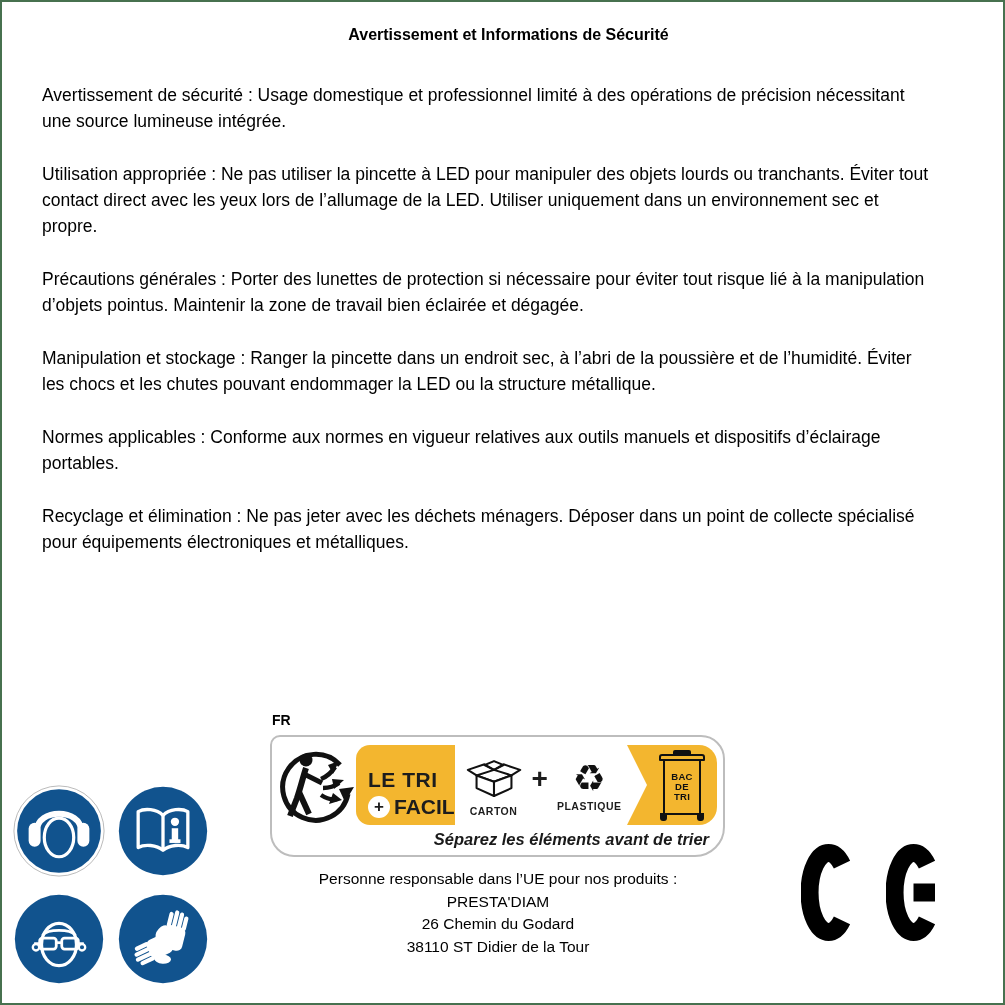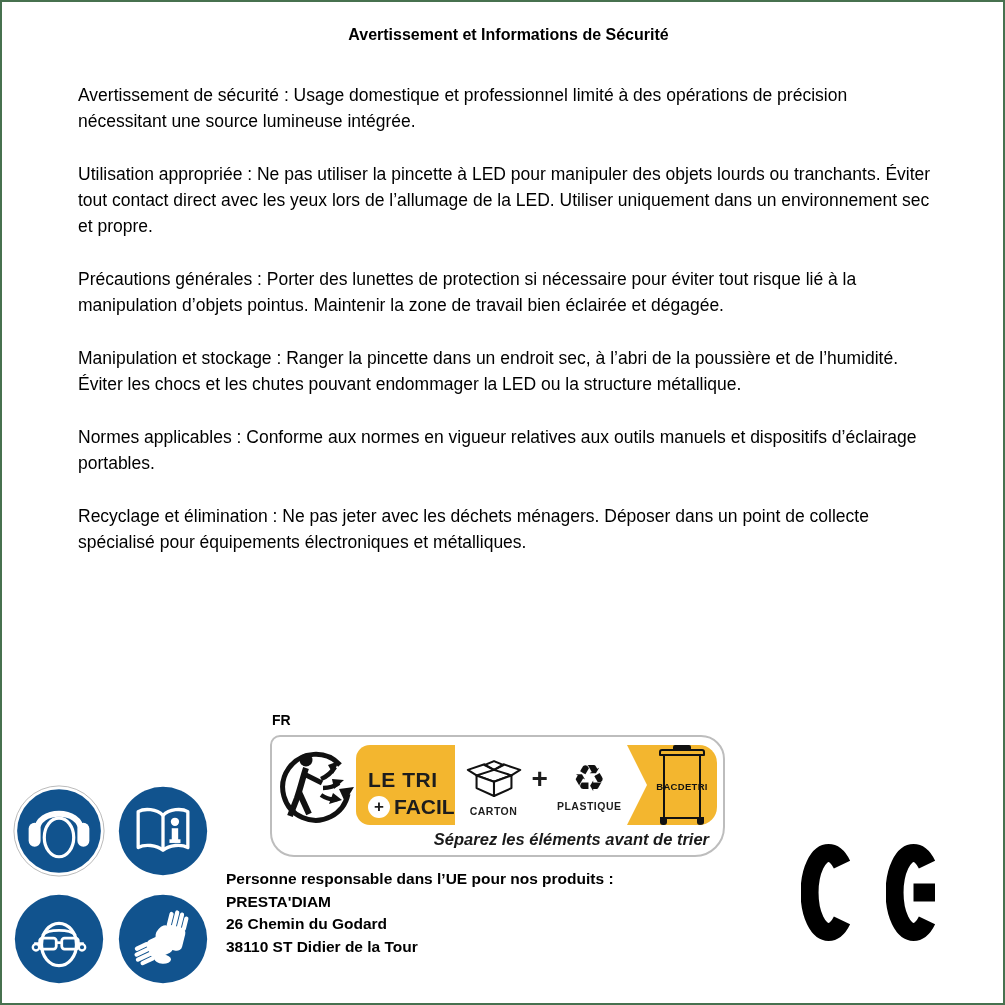--- a/index.html
+++ b/index.html
@@ -10,21 +10,21 @@
     border:2px solid #47714F;
     background:#fff;
     font-family:"Liberation Sans","DejaVu Sans",sans-serif;
     color:#000;
     overflow:hidden;
   }
   .page-title{
     margin:24px 0 38px 12px;
     font-size:16px;font-weight:bold;text-align:center;
   }
-  .body-text{padding:0 66px 0 76px;}
+  .body-text{padding:0 66px 0 40px;}
   .body-text p{
     margin:0 0 27px 0;
     font-size:17.5px;line-height:26px;font-weight:400;
   }
   .body-text p.gap{margin-top:58px;}
 
   
   .fr-tag{
     position:absolute;left:270px;top:710px;
     font-size:14px;font-weight:bold;
@@ -60,43 +60,43 @@
   }
   .material{display:flex;flex-direction:column;align-items:center;gap:1px;}
   .mat-label{font-size:10.5px;font-weight:800;letter-spacing:.5px;color:#1d1d1d;}
   .plus-sep{font-size:28px;font-weight:900;color:#1d1d1d;margin-bottom:12px;}
   .recycle-glyph{font-size:37px;line-height:40px;color:#111;}
   .bin-zone{width:70px;display:flex;align-items:center;justify-content:center;}
   .bin{display:flex;flex-direction:column;align-items:center;}
   .bin-handle{width:18px;height:4px;background:#111;border-radius:2px 2px 0 0;}
   .bin-lid{width:46px;height:7px;box-sizing:border-box;border:2.5px solid #111;border-radius:3px 3px 1px 1px;}
   .bin-body{
-    width:38px;height:63px;box-sizing:border-box;border:2.5px solid #111;border-top:none;
+    width:38px;height:54px;box-sizing:border-box;border:2.5px solid #111;border-top:none;
     border-radius:0 0 2px 2px;
-    display:flex;align-items:center;justify-content:center;
+    display:flex;flex-direction:column;align-items:center;justify-content:center;
     font-size:9.5px;font-weight:900;line-height:10px;color:#111;letter-spacing:.3px;
   }
   .bin-wheels{width:44px;display:flex;justify-content:space-between;margin-top:-2px;}
   .bin-wheels div{width:7px;height:8px;background:#111;border-radius:0 0 3px 3px;}
   .instruction{
     position:absolute;right:14px;bottom:6px;
     font-size:16.5px;font-weight:bold;font-style:italic;color:#1a1a1a;
   }
 
   
   .icons-grid{
     position:absolute;left:11px;top:783px;
     display:grid;grid-template-columns:92px 92px;gap:16px 12px;
   }
   .icons-grid svg{display:block;}
 
   
   .contact{
-    position:absolute;left:224px;top:866px;width:512px;
-    text-align:left;font-size:15.5px;font-weight:bold;line-height:22.5px;
+    position:absolute;left:240px;top:866px;width:512px;
+    text-align:center;font-size:15.5px;font-weight:normal;line-height:22.5px;
   }
 
   
   .ce{position:absolute;left:799px;top:842px;display:flex;gap:30px;}
 </style>
 </head>
 <body>
 
 <div class="page">
 

